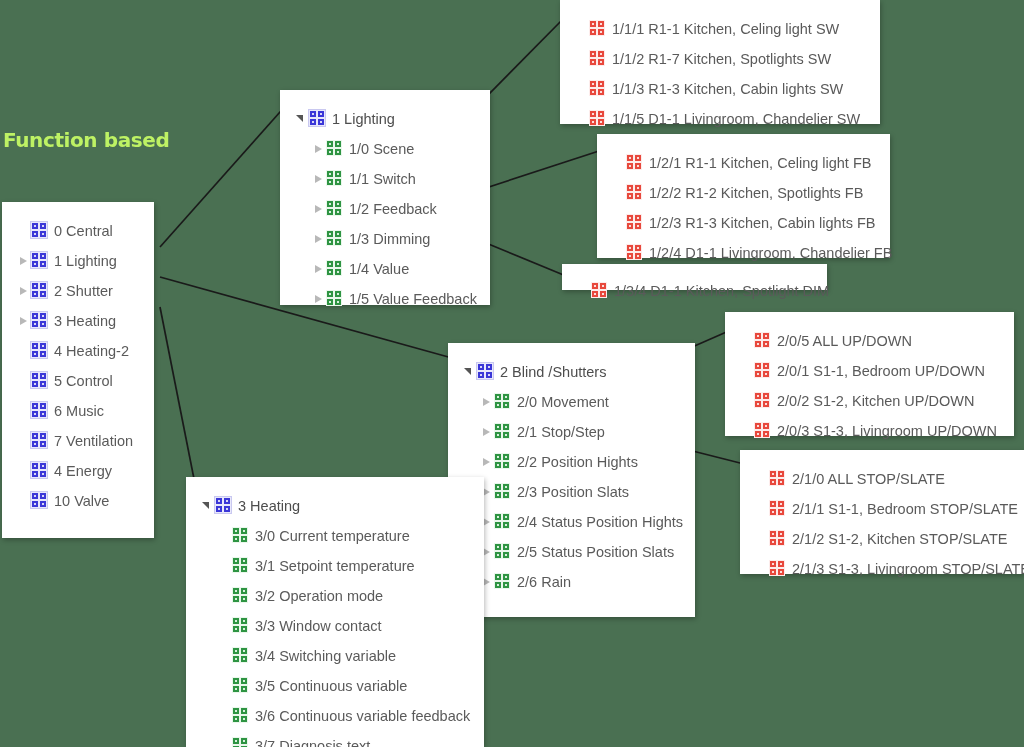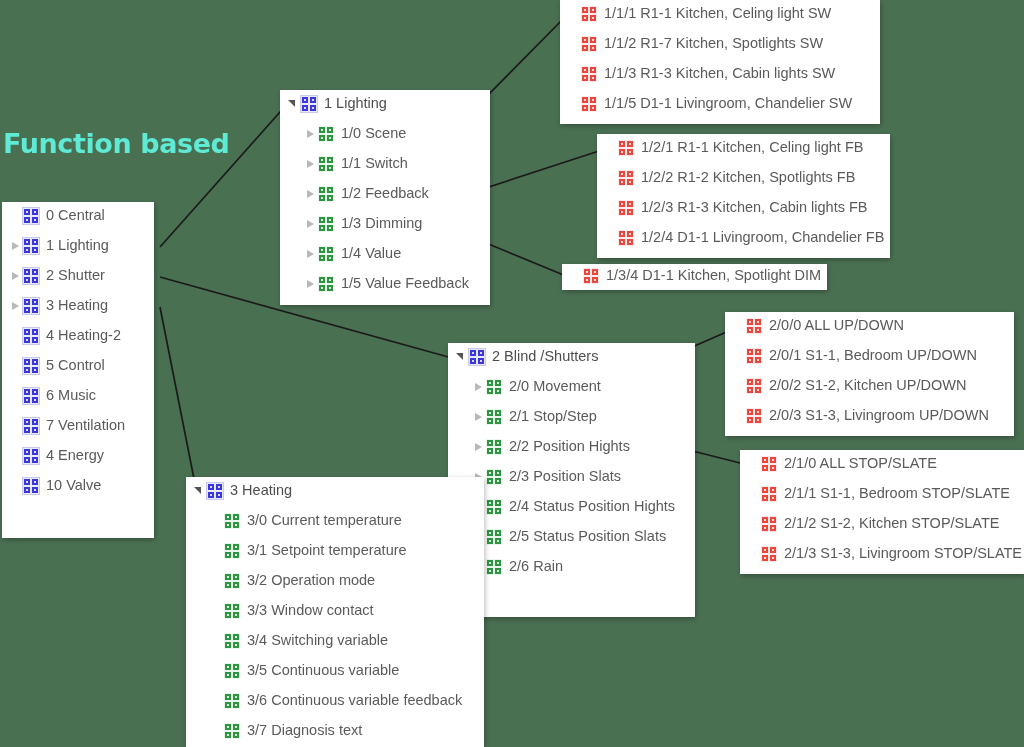--- a/index.html
+++ b/index.html
@@ -32,44 +32,44 @@
     z-index: 5;
   }
 
   
   #title {
     position: absolute;
     left: 3px;
     top: 128px;
     font-family: "DejaVu Sans", sans-serif;
     font-weight: bold;
-    font-size: 27px;
+    font-size: 20px;
     letter-spacing: -0.4px;
-    color: #5eead4;
+    color: #bef264;
     z-index: 30;
     white-space: nowrap;
   }
 
   
   .panel {
     position: absolute;
     background: #ffffff;
     z-index: 10;
     padding: 6px 0 7px 0;
     box-sizing: border-box;
   }
   .panel.shadowed {
     box-shadow: 1px 2px 5px rgba(0,0,0,0.28);
   }
 
   .row {
     display: flex;
-    align-items: flex-start;
+    align-items: flex-end;
     height: 30px;
-    padding-left: 6px;
+    padding-left: 14px;
     box-sizing: border-box;
     white-space: nowrap;
   }
   .row .label {
     font-size: 14.5px;
     color: #5a5a5a;
     line-height: 1;
     padding-left: 7px;
   }
   .row.root > .label {
@@ -514,21 +514,21 @@
 
   <div class="panel shadowed" style="left:725px; top:312px; width:289px; height:124px;">
       <div class="row ind-0">
         <span class="exp none"></span>
         <span class="ga-icon red">
           <i class="tl"></i>
           <i class="tr"></i>
           <i class="bl"></i>
           <i class="br"></i>
         </span>
-        <span class="label">2/0/0 ALL UP/DOWN</span>
+        <span class="label">2/0/5 ALL UP/DOWN</span>
       </div>
       <div class="row ind-0">
         <span class="exp none"></span>
         <span class="ga-icon red">
           <i class="tl"></i>
           <i class="tr"></i>
           <i class="bl"></i>
           <i class="br"></i>
         </span>
         <span class="label">2/0/1 S1-1, Bedroom UP/DOWN</span>

